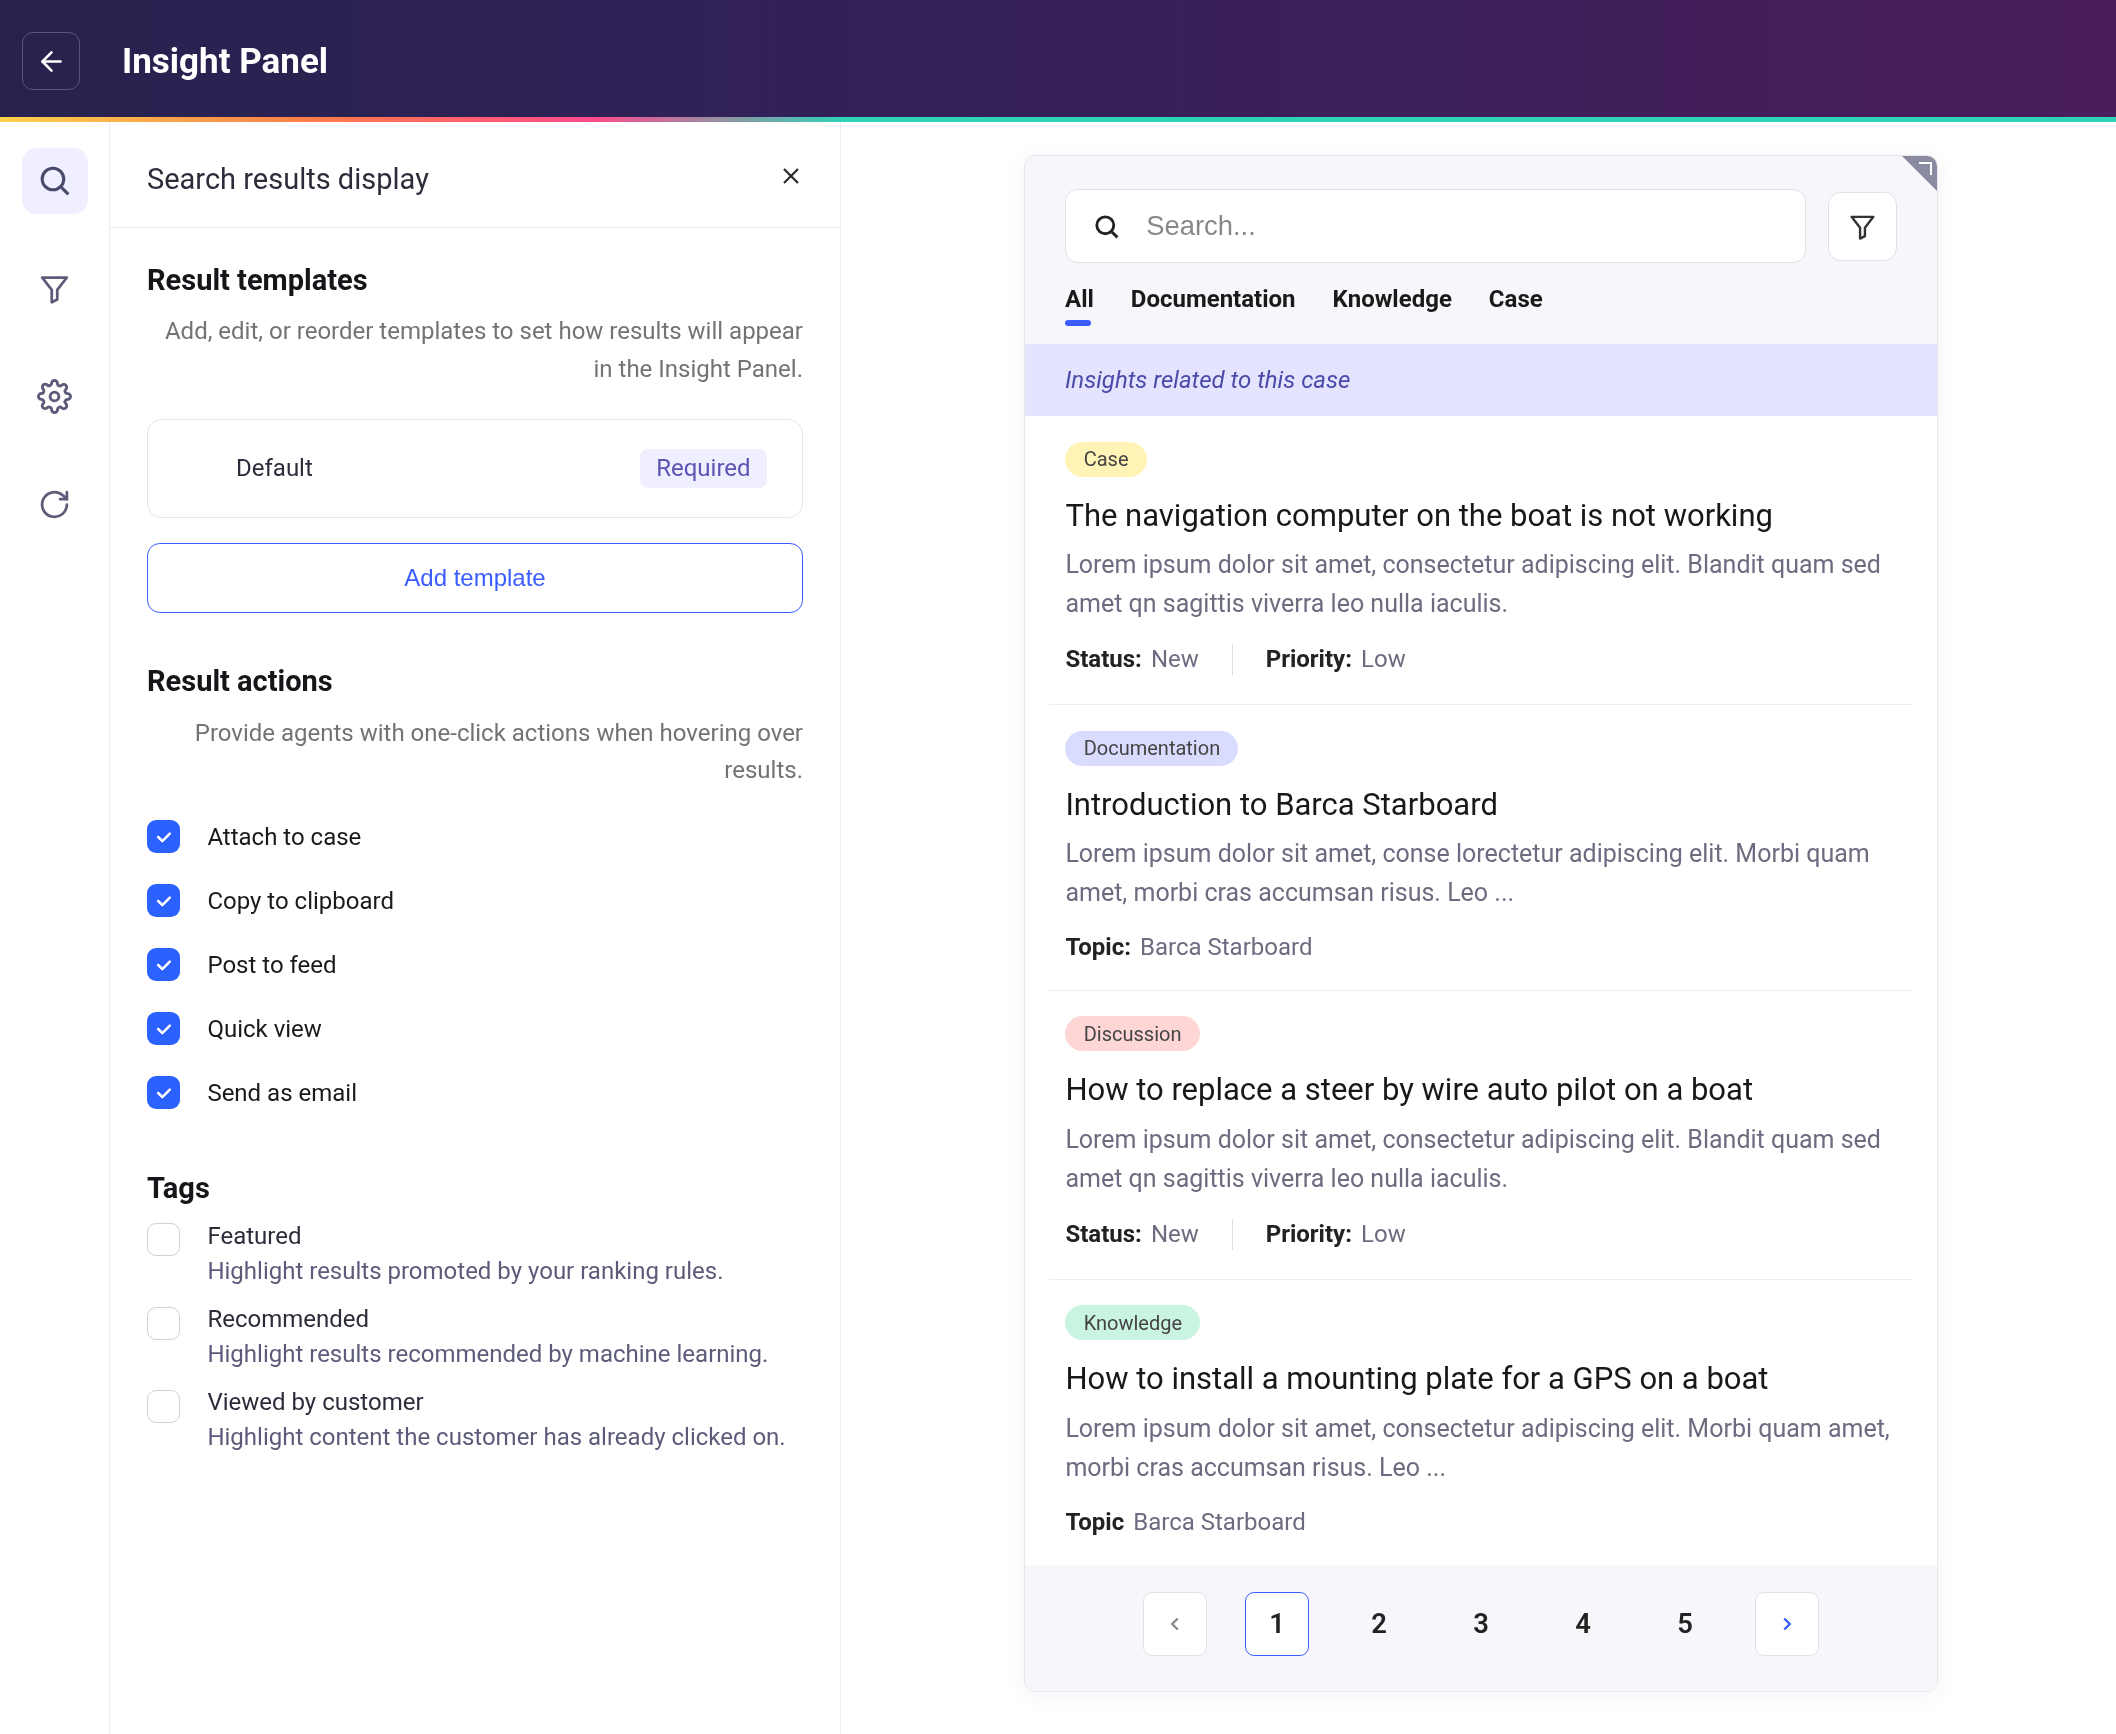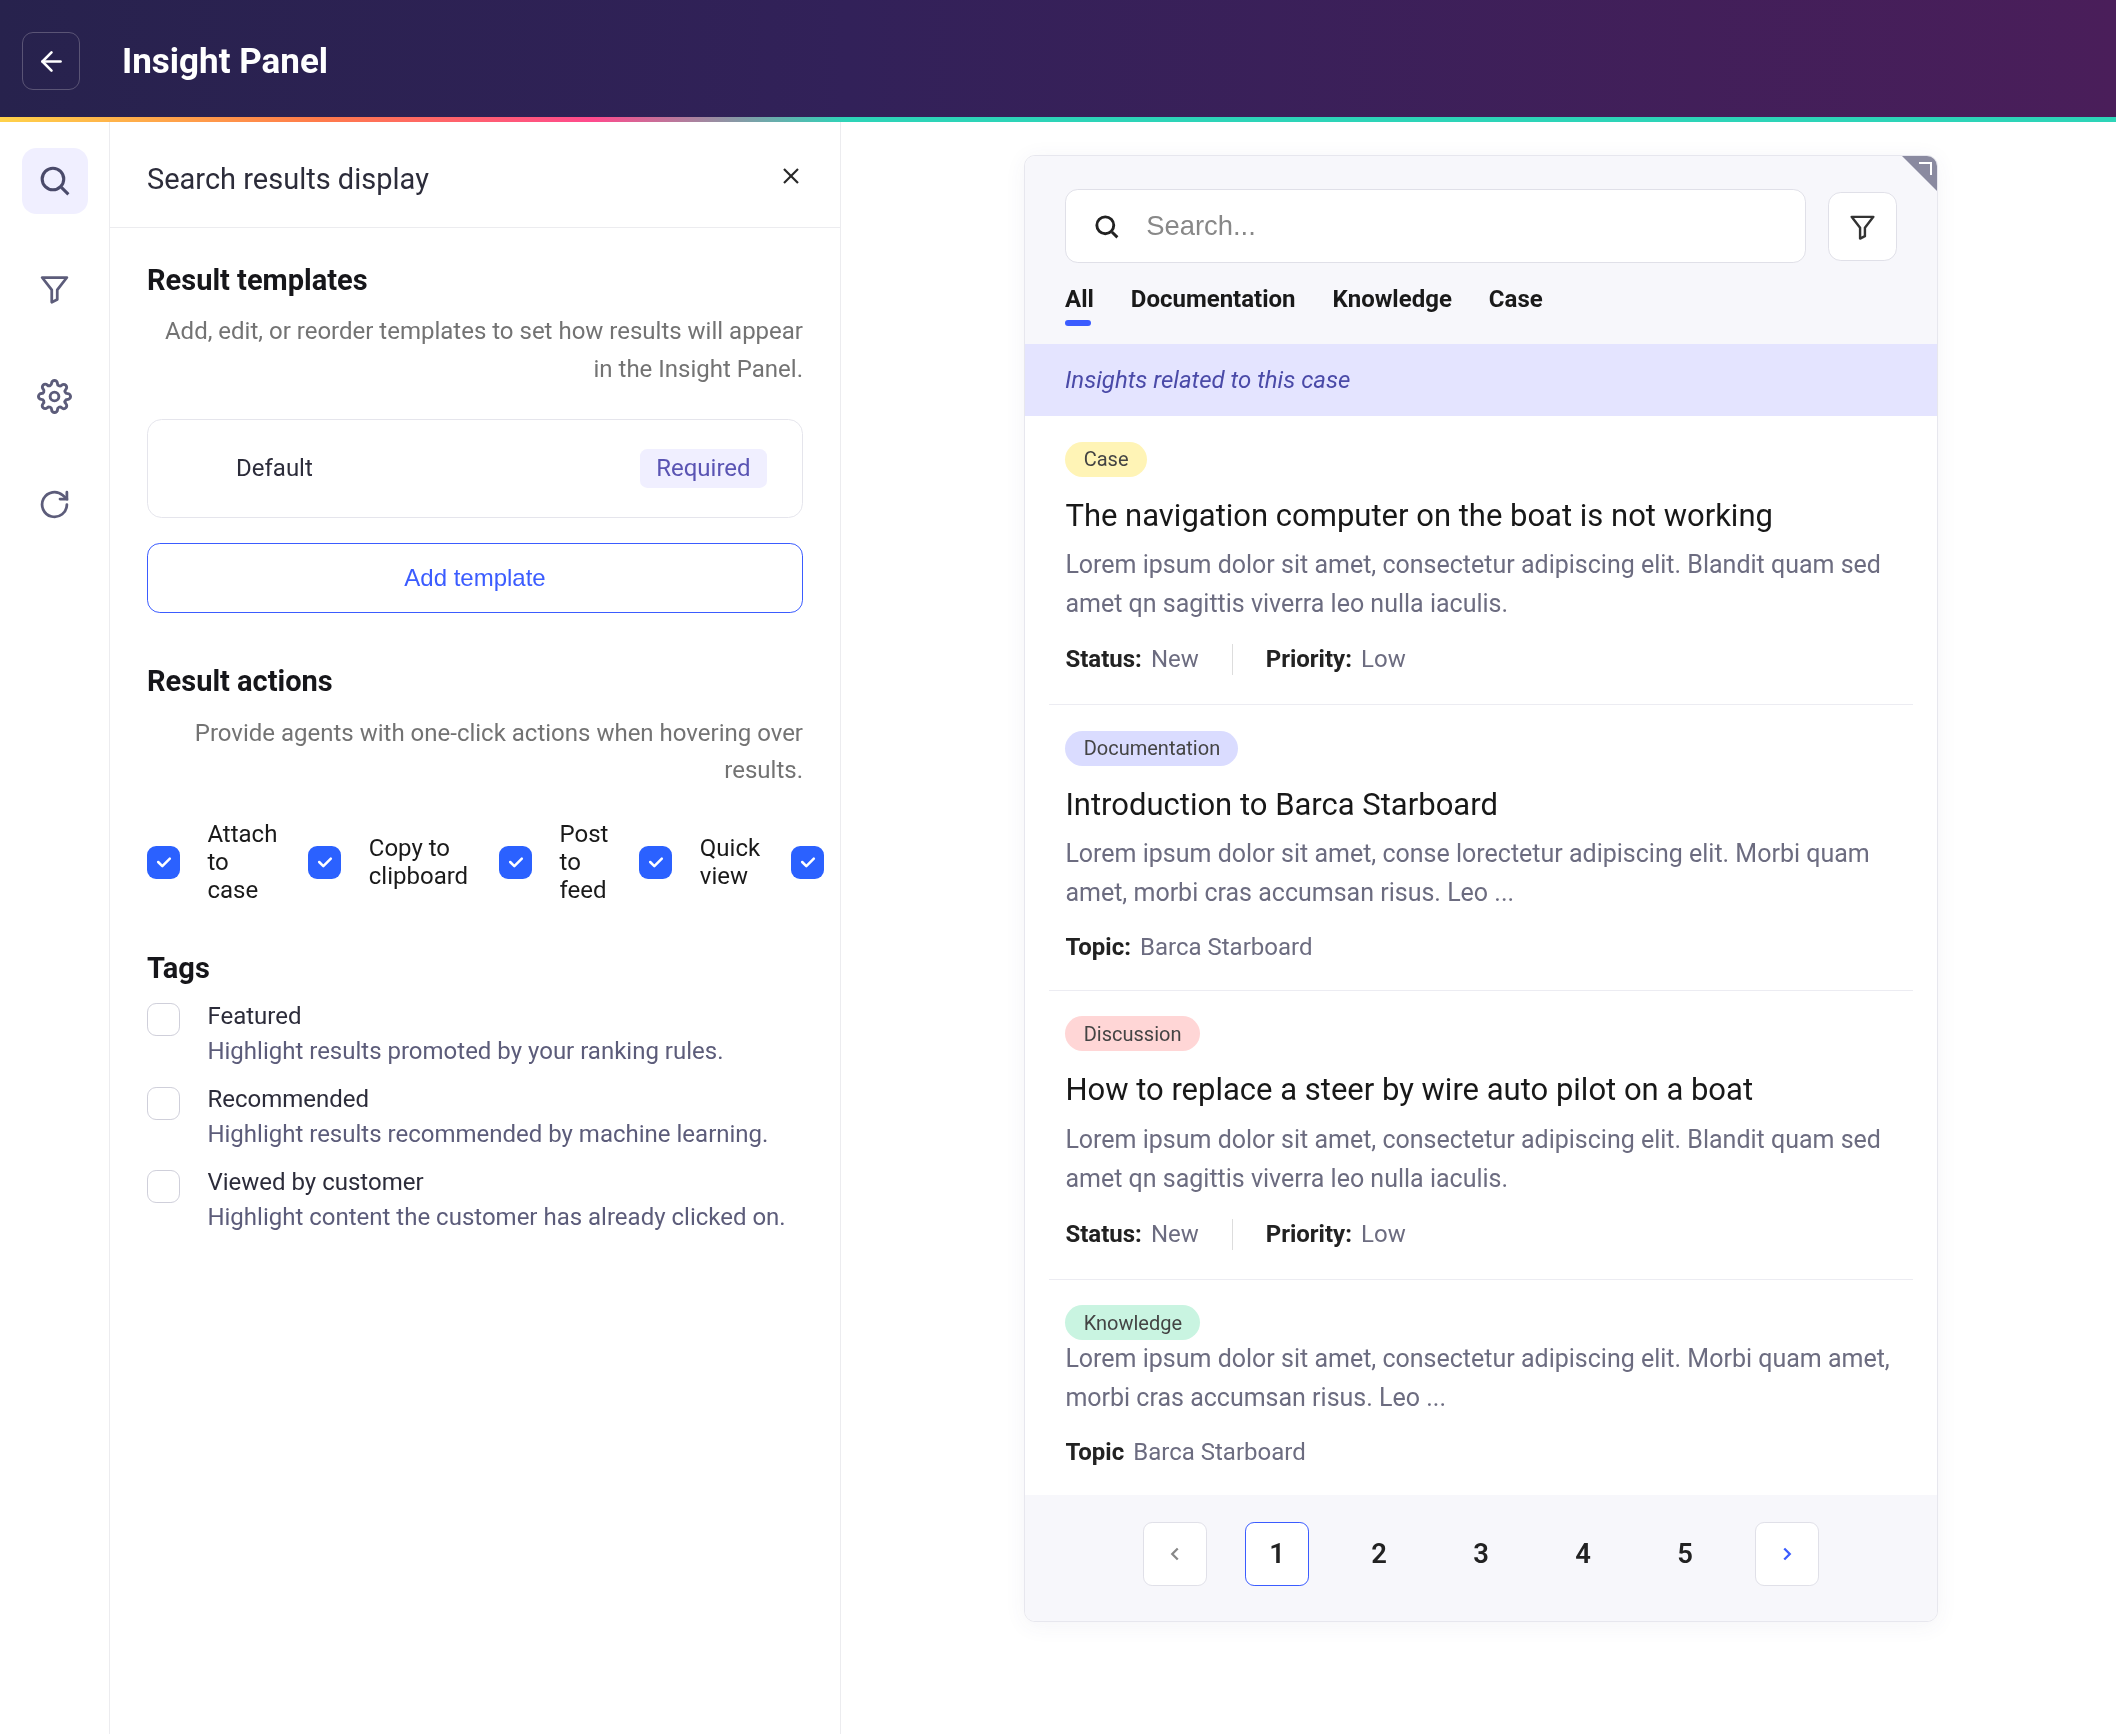--- a/index.html
+++ b/index.html
@@ -124,21 +124,21 @@
     background: #fff;
     color: #3b5cff;
     border-radius: 12.8px;
     padding: 20px 0;
     font-size: 24px;
     font-weight: 500;
     cursor:pointer;
     margin-bottom: 51px;
   }
 
-  .check-list { display:flex; flex-direction:row; gap: 31px; margin-bottom: 47px; }
+  .check-list { display:flex; flex-direction:column; gap: 31px; margin-bottom: 62px; }
   .check-row { display:flex; align-items:center; gap: 27.4px; cursor:pointer; }
   .chk {
     width: 33px; height: 33px;
     border-radius: 9.1px;
     flex-shrink: 0;
     display:flex; align-items:center; justify-content:center;
   }
   .chk.on  { background:#2b61ff; }
   .chk.off { border: 1.8px solid #cfcfda; background:#fff; }
   .chk svg { stroke:#fff; }
@@ -471,20 +471,21 @@
        <div class="r-title">How to replace a steer by wire auto pilot on a boat</div>
        <div class="r-excerpt">Lorem ipsum dolor sit amet, consectetur adipiscing elit. Blandit quam sed amet qn sagittis viverra leo nulla iaculis.</div>
        <div class="meta">
               <span><span class="k">Status:</span><span class="v">New</span></span>
               <span class="sep"></span>
               <span><span class="k">Priority:</span><span class="v">Low</span></span>
             </div>
      </div>
           <div class="result-card">
        <span class="badge b-know">Knowledge</span>
+       <div class="r-title">How to install a mounting plate for a GPS on a boat</div>
        <div class="r-excerpt">Lorem ipsum dolor sit amet, consectetur adipiscing elit. Morbi quam amet, morbi cras accumsan risus. Leo ...</div>
        <div class="meta">
               <span><span class="k">Topic</span><span class="v">Barca Starboard</span></span>
             </div>
      </div>
         </div>
 
       <div class="pager">
         <div class="page-btn outlined prev">
           <svg width="22" height="22" viewBox="0 0 24 24" fill="none" stroke-width="2.5">

